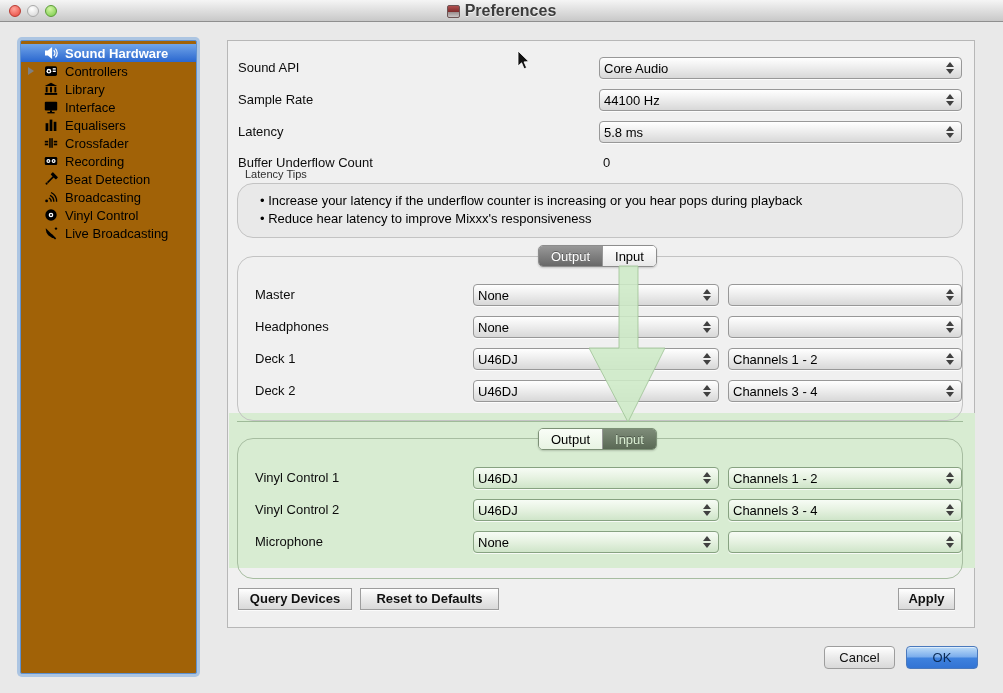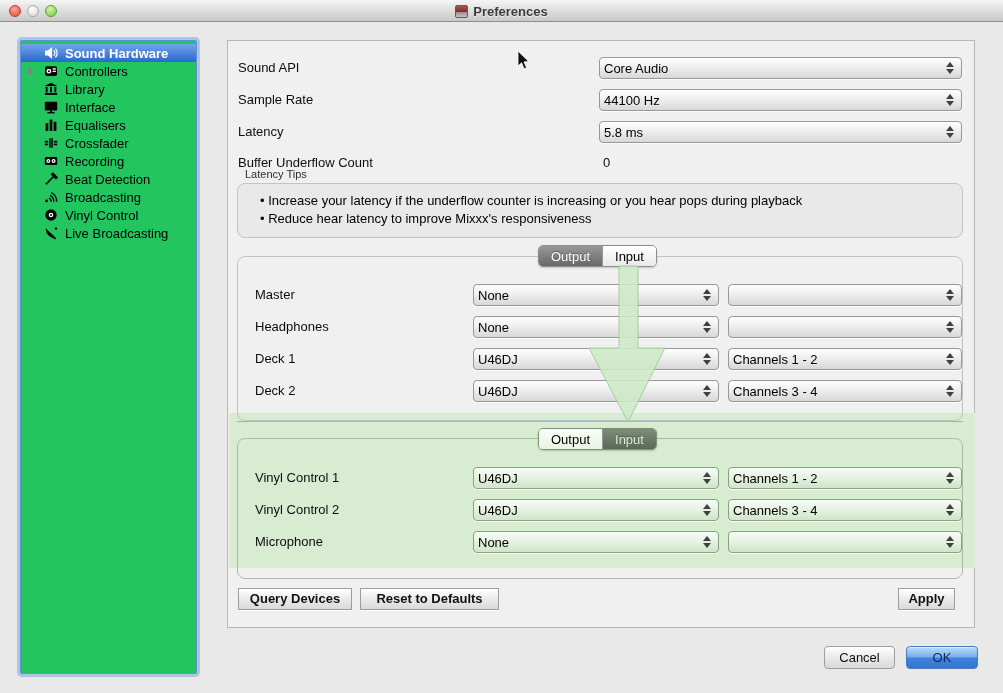--- a/index.html
+++ b/index.html
@@ -17,26 +17,26 @@
     border-bottom:1px solid #8f8f8f;
   }
   .light { position:absolute; top:5px; width:12px; height:12px; border-radius:50%; }
   .light.red   { left:9px;  background:radial-gradient(circle at 4px 3px,#ffa59b,#e6443a); border:1px solid #b93a31; }
   .light.gray  { left:27px; background:radial-gradient(circle at 4px 3px,#ffffff,#d2d2d2); border:1px solid #a9a9a9; }
   .light.green { left:45px; background:radial-gradient(circle at 4px 3px,#d3f5a5,#74c944); border:1px solid #5c9c38; }
   .titlewrap { position:absolute; left:0; right:0; top:0; height:22px; display:flex; align-items:center; justify-content:center; gap:5px; }
   .title-icon { width:13px; height:13px; border-radius:2px;
     background:linear-gradient(#b05050 0%, #7e2a2a 55%, #5f1f1f 56%, #9b8f8f 57%, #c9c4c4 100%);
     border:1px solid #6c5555; }
-  .title-text { font-size:13px; font-weight:bold; color:#3c3c3c; text-shadow:0 1px 0 rgba(255,255,255,.65); }
+  .title-text { font-size:16px; font-weight:bold; color:#3c3c3c; text-shadow:0 1px 0 rgba(255,255,255,.65); }
 
   
   .sidebar {
     position:absolute; left:20px; top:40px; width:177px; height:634px;
-    background:#22c55e; border:1px solid #5f92d2; border-radius:2px;
+    background:#a16207; border:1px solid #5f92d2; border-radius:2px;
     box-shadow:0 0 0 3px rgba(122,167,221,.55);
     padding-top:3px;
   }
   .side-row { position:relative; height:18px; display:flex; align-items:center; font-size:13px; color:#000; }
   .side-row.selected { background:linear-gradient(#71a5e9,#2a67cf); color:#fff; font-weight:bold; }
   .side-icon { width:16px; height:15px; margin-left:22px; margin-right:6px; flex:none;
     display:flex; align-items:center; justify-content:center; }
   .side-icon svg { display:block; }
   .disclosure { position:absolute; left:7px; top:4.5px; width:0; height:0;
     border-left:6px solid #808080; border-top:4.5px solid transparent; border-bottom:4.5px solid transparent; }
@@ -58,21 +58,21 @@
     display:flex; align-items:center; padding-left:4px;
     font-size:13px; color:#000;
   }
   .combo .txt { flex:1; white-space:nowrap; overflow:hidden; }
   .stepper { width:22px; align-self:stretch; display:flex; flex-direction:column; align-items:center; justify-content:center; gap:2px; flex:none; }
   .stepper i { display:block; width:0; height:0; border-left:4px solid transparent; border-right:4px solid transparent; }
   .stepper .up { border-bottom:5px solid #404040; }
   .stepper .dn { border-top:5px solid #404040; }
   .combo.green { border-color:#87a281; background:linear-gradient(#f7fcf5,#e6f2e1 48%,#cfe5c9); }
 
-  .groupbox { position:absolute; border:1px solid #c3c3c3; border-radius:8px; z-index:2; }
+  .groupbox { position:absolute; border:1px solid #c3c3c3; border-radius:16px; z-index:2; }
   .tipsbox  { background:#e9e9e9; }
   .group-title { position:absolute; font-size:11px; color:#2e2e2e; z-index:3; }
   .tip-line { position:absolute; font-size:13px; color:#000; white-space:nowrap; }
   .tip-line::before { content:"• "; }
 
   .seg { position:absolute; display:flex; height:22px; border:1px solid #8d8d8d; border-radius:5px;
     overflow:hidden; z-index:4; box-shadow:0 1px 2px rgba(0,0,0,.18); }
   .seg-btn { min-width:38px; padding:0 12px; line-height:21px; font-size:13px; text-align:center;
     color:#000; background:linear-gradient(#ffffff,#e9e9e9); }
   .seg-btn + .seg-btn { border-left:1px solid #979797; }

